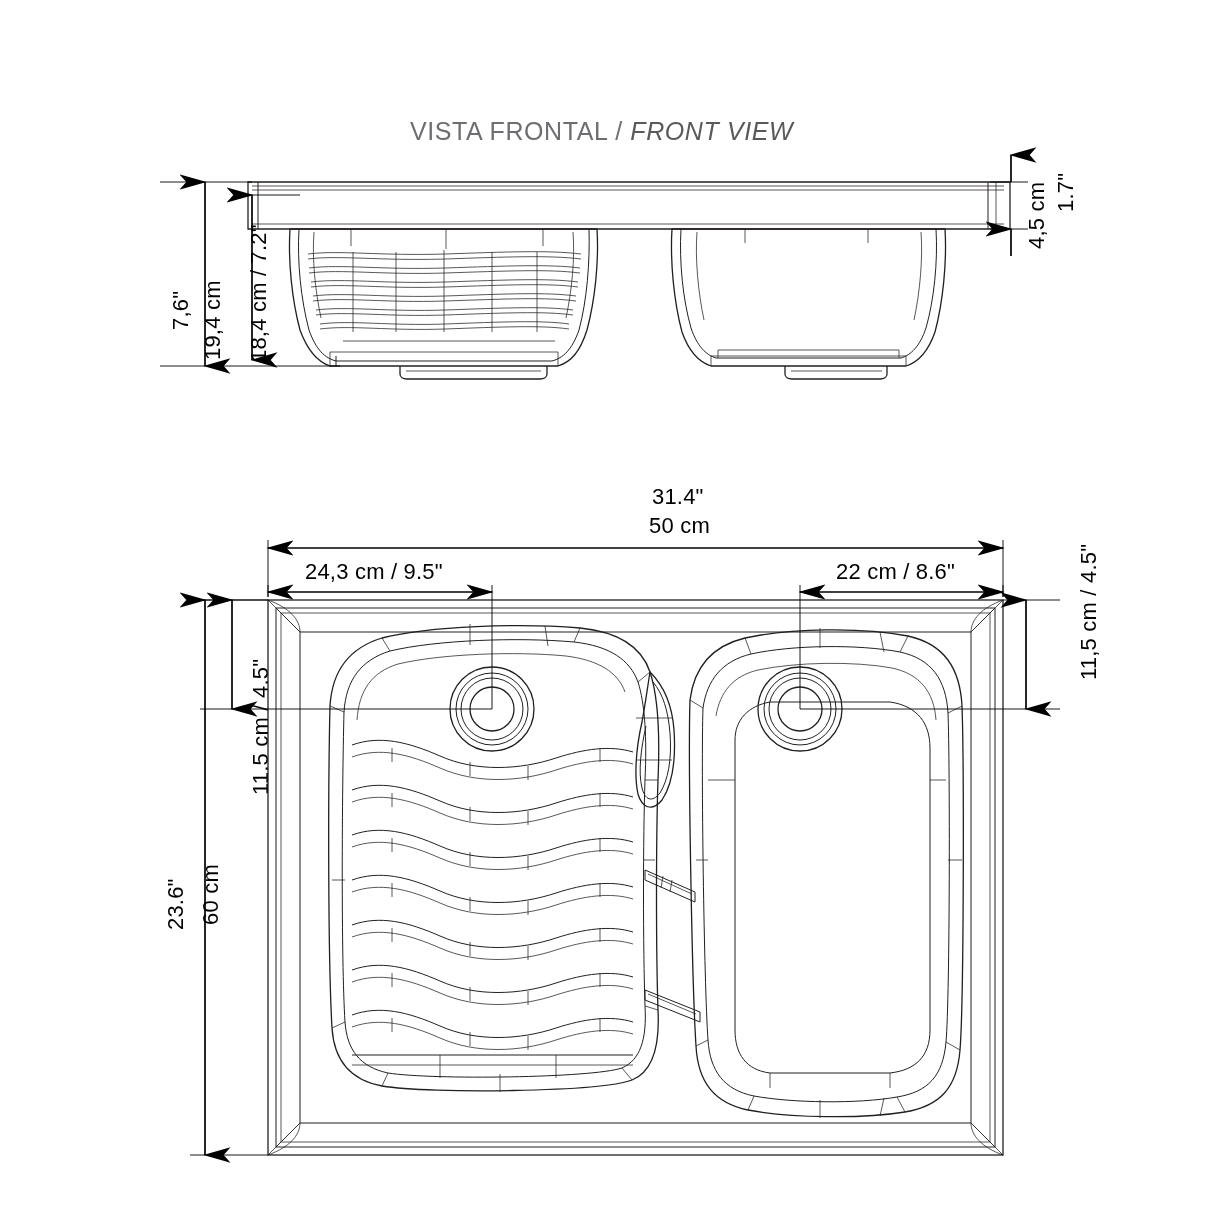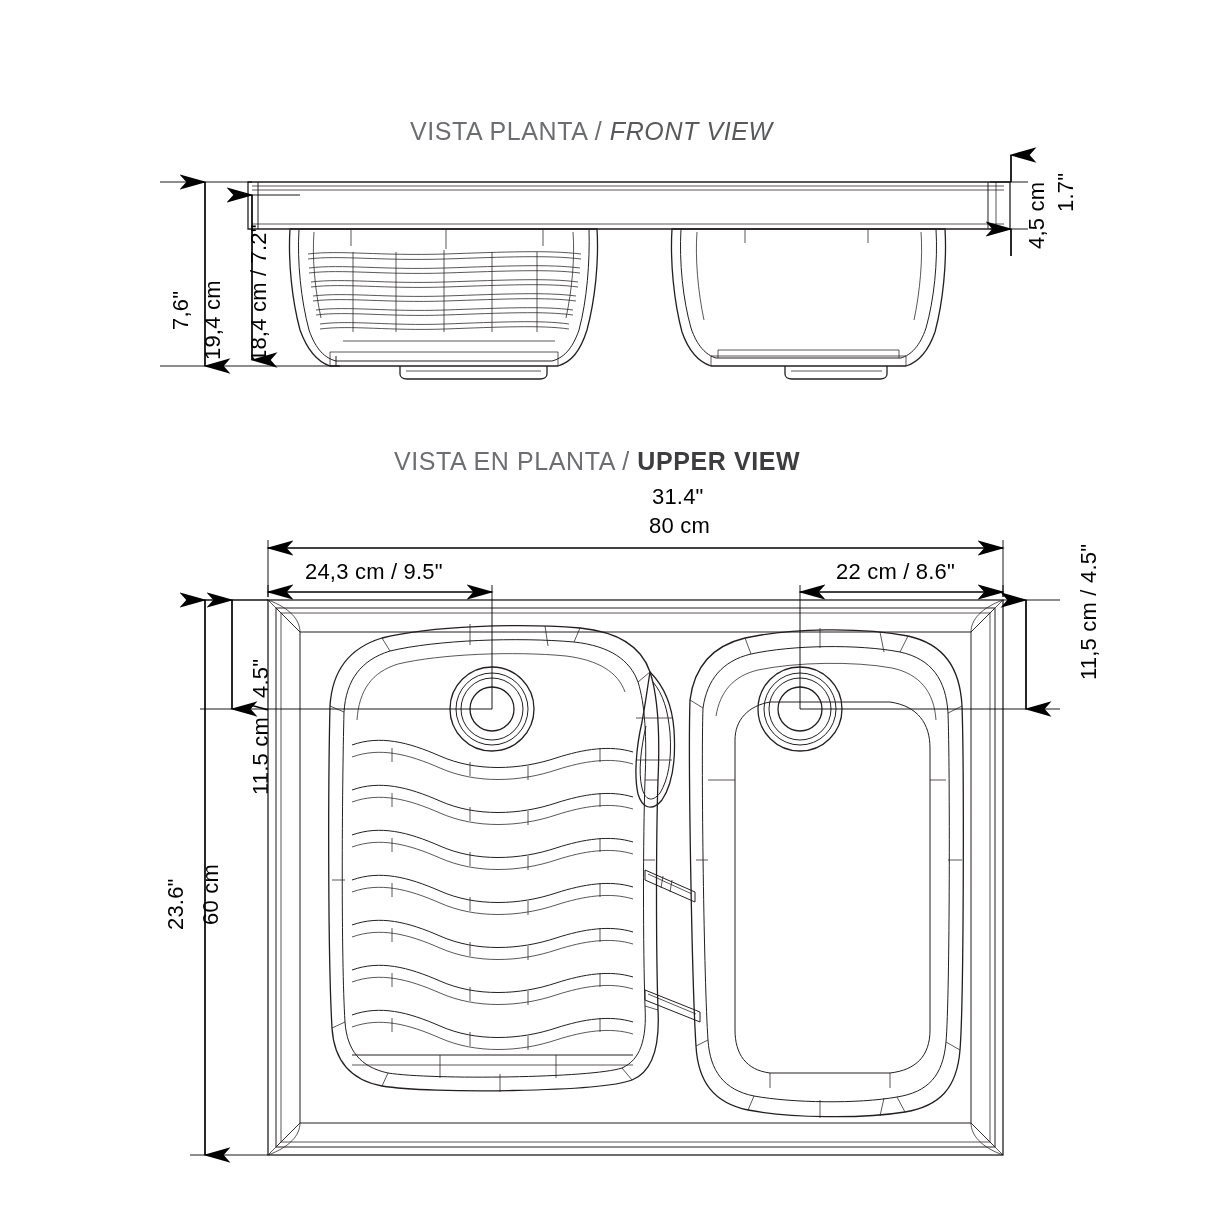--- a/index.html
+++ b/index.html
@@ -21,35 +21,32 @@
 
   svg{position:absolute;left:0;top:0;}
 </style>
 </head>
 <body>
 
 <div id="stage">
 
 
   <div class="txt view-heading" id="front-view-heading">
-    <span>VISTA PLANTA</span><span> / </span><span class="heading-em">FRONT VIEW</span>
+    <span>VISTA FRONTAL</span><span> / </span><span class="heading-em">FRONT VIEW</span>
   </div>
 
-  <div class="txt view-heading" id="upper-view-heading">
-    <span>VISTA EN PLANTA</span><span> / </span><span class="heading-strong">UPPER VIEW</span>
-  </div>
 
   <div class="txt dim rot90" style="left:168px;top:330px;">7,6"</div>
   <div class="txt dim rot90" style="left:200px;top:360px;">19,4 cm</div>
   <div class="txt dim rot90" style="left:246px;top:362px;">18,4 cm / 7.2"</div>
   <div class="txt dim rot90" style="left:1053px;top:212px;">1.7"</div>
   <div class="txt dim rot90" style="left:1024px;top:249px;">4,5 cm</div>
 
   <div class="txt dim" style="left:652px;top:484px;">31.4"</div>
-  <div class="txt dim" style="left:649px;top:513px;">80 cm</div>
+  <div class="txt dim" style="left:649px;top:513px;">50 cm</div>
   <div class="txt dim" style="left:305px;top:559px;">24,3 cm / 9.5"</div>
   <div class="txt dim" style="left:836px;top:559px;">22 cm / 8.6"</div>
   <div class="txt dim rot90" style="left:248px;top:795px;">11,5 cm / 4.5"</div>
   <div class="txt dim rot90" style="left:1076px;top:680px;">11,5 cm / 4.5"</div>
   <div class="txt dim rot90" style="left:163px;top:930px;">23.6"</div>
   <div class="txt dim rot90" style="left:198px;top:925px;">60 cm</div>
 
   <svg width="1214" height="1214" viewBox="0 0 1214 1214">
     <defs>
       <marker id="arrUp" markerWidth="9" markerHeight="16" refX="4.5" refY="1" orient="auto">

